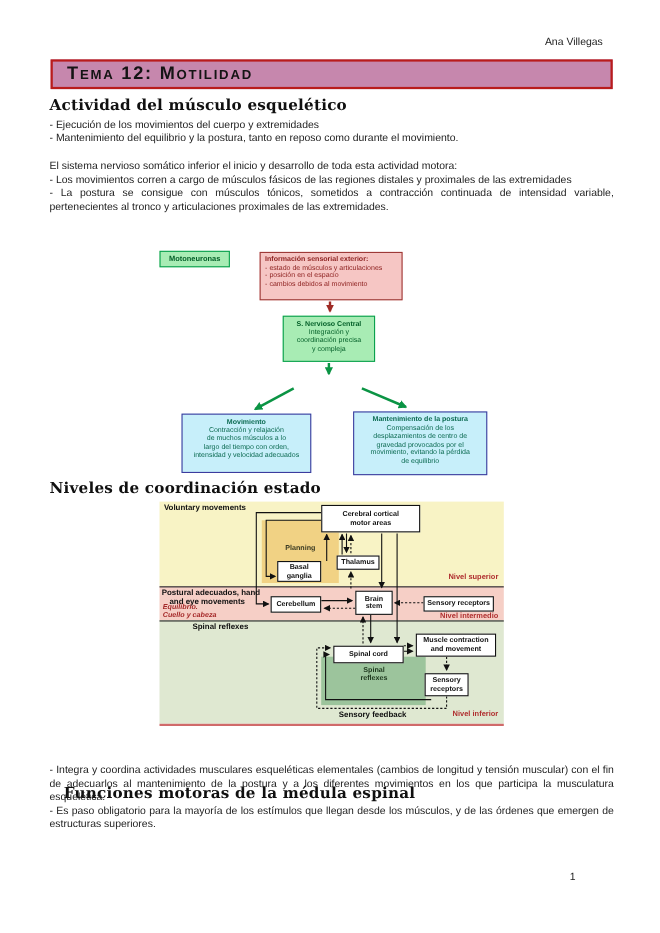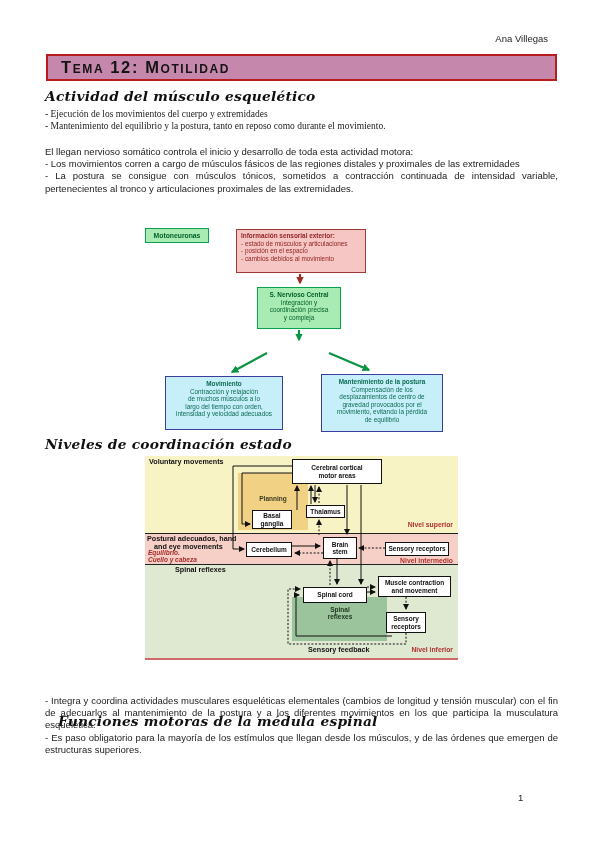--- a/index.html
+++ b/index.html
@@ -2,21 +2,21 @@
 <html><head>
 <meta charset="utf-8">
 <style>
   html,body{margin:0;padding:0;background:#fff;}
   .page{position:relative;width:600px;height:848px;background:#fff;overflow:hidden;
         font-family:"Liberation Sans",sans-serif;color:#1d1d1d;}
   .author{position:absolute;top:33px;right:52px;font-size:9.5px;color:#222;}
   .banner{position:absolute;left:46px;top:54px;width:494px;height:23px;background:#C687AD;
           border:2px solid #b91c1c;display:flex;align-items:center;padding-left:13px;}
   .banner span{font-weight:bold;font-variant:small-caps;font-size:16.5px;letter-spacing:1.6px;color:#141414;}
-  .script-head{position:absolute;left:45px;font-family:"DejaVu Serif",serif;font-style:italic;
+  .script-head{position:absolute;left:45px;font-family:"DejaVu Serif",serif;
                font-weight:bold;font-size:13.8px;color:#101010;letter-spacing:.2px;}
   .textblock{position:absolute;left:45px;width:513px;font-size:9.5px;line-height:12.2px;color:#222;}
   .textblock p{margin:0;text-align:justify;}
   
   .flowchart{position:absolute;left:145px;top:228px;width:310px;height:207px;}
   .fc-box{position:absolute;box-sizing:border-box;text-align:center;font-size:6.4px;line-height:7.6px;}
   .fc-box .t{font-weight:bold;display:block;}
   .fc-sensory{left:91px;top:1px;width:130px;height:44px;background:#F6C6C4;border:1.6px solid #9E3A38;
               color:#8C1F1E;text-align:left;padding:2px 4px;}
   .fc-cns{left:112px;top:59px;width:84px;height:42px;background:#A8ECB4;border:1.6px solid #0AA14E;
@@ -51,27 +51,27 @@
 <div class="page">
 
   <div class="author">Ana Villegas</div>
 
   <div class="banner">
     <span>Tema 12: Motilidad</span>
   </div>
 
   <div class="script-head" style="top:88px;">Actividad del músculo esquelético</div>
 
-  <div class="textblock" style="top:108px;font-family:Liberation Serif, serif;">
+  <div class="textblock" style="top:108px;">
     <p>- Ejecución de los movimientos del cuerpo y extremidades</p>
     <p>- Mantenimiento del equilibrio y la postura, tanto en reposo como durante el movimiento.</p>
   </div>
 
   <div class="textblock" style="top:146px;">
-    <p>El llegan nervioso somático controla el inicio y desarrollo de toda esta actividad motora:</p>
+    <p>El sistema nervioso somático inferior el inicio y desarrollo de toda esta actividad motora:</p>
     <p>- Los movimientos corren a cargo de músculos fásicos de las regiones distales y proximales de las extremidades</p>
     <p>- La postura se consigue con músculos tónicos, sometidos a contracción continuada de intensidad variable, pertenecientes al tronco y articulaciones proximales de las extremidades.</p>
   </div>
 
   <div class="flowchart">
     <svg class="fc-svg" width="310" height="207" viewBox="0 0 310 207">
       <defs>
         <marker id="arRed" markerWidth="3.4" markerHeight="3.4" refX="2.8" refY="1.7" orient="auto">
           <path d="M0,0 L3.4,1.7 L0,3.4 z" fill="#9E2B25"></path>
           </marker>

